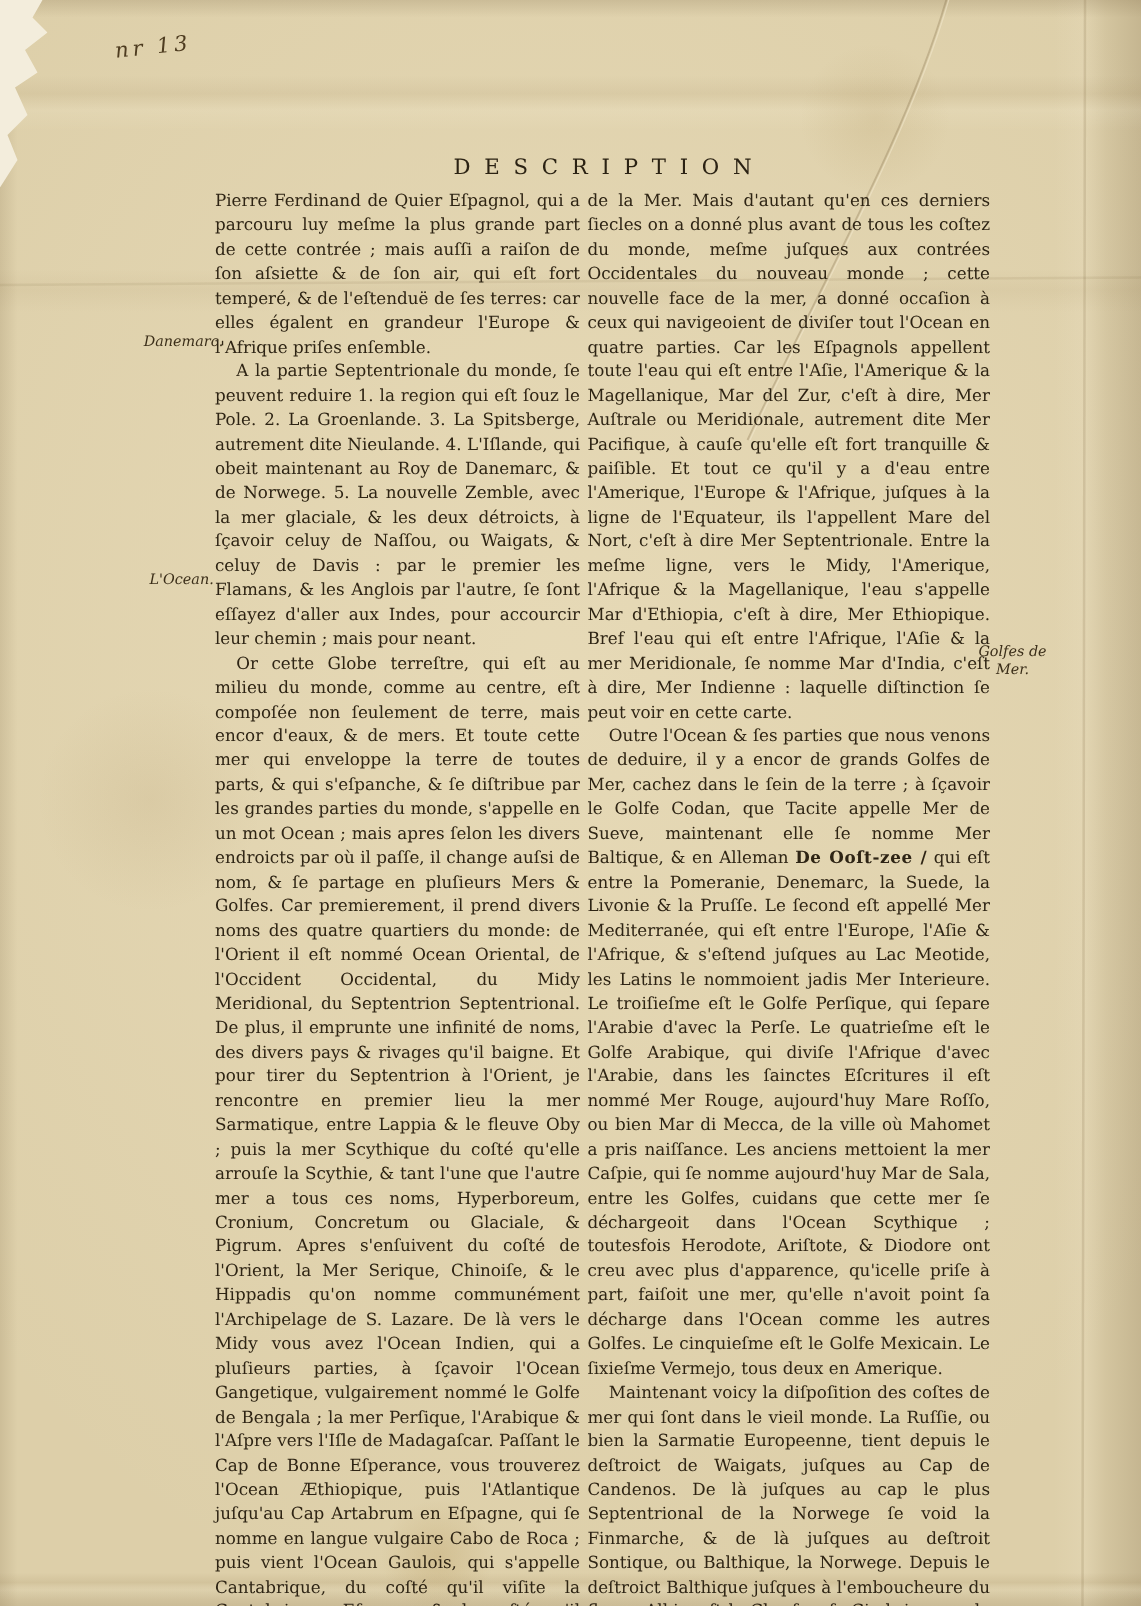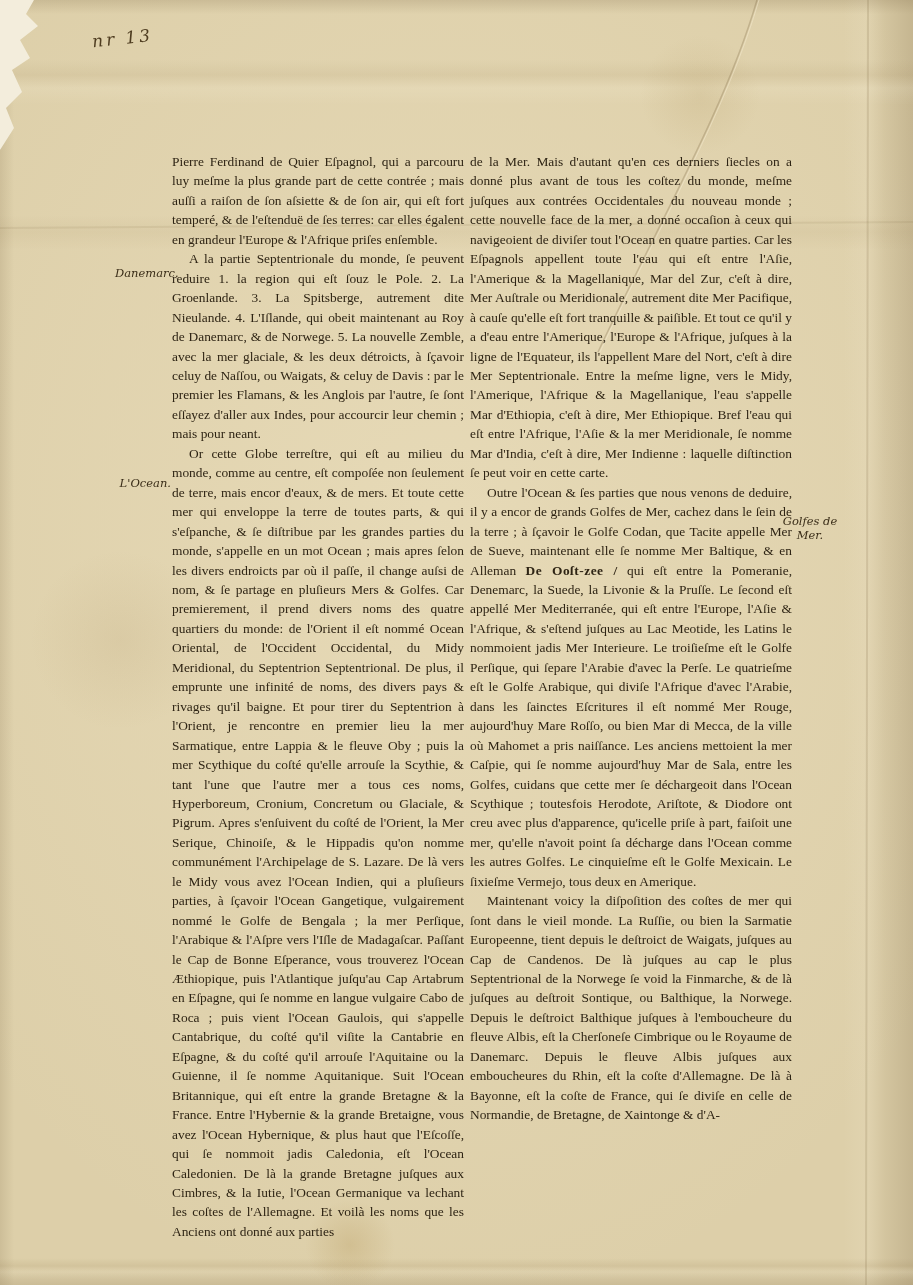--- a/index.html
+++ b/index.html
@@ -38,48 +38,49 @@
     font-family:"DejaVu Serif",serif;font-size:17px;color:#2b2213;
     letter-spacing:11px;text-indent:11px;
   }
   .col{
     position:absolute;top:152px;
     font-family:"DejaVu Serif",serif;font-size:13.4px;line-height:19.45px;
     color:#2e2414;text-align:justify;
   }
   .col-left{left:172px;width:292px;}
   .col-right{left:470px;width:322px;}
-  .col p{margin:0;padding:0;font-family:Liberation Serif, serif;}
+  .col p{margin:0;padding:0;}
   .indent{text-indent:17px;}
   .blackletter{font-weight:700;letter-spacing:0.5px;margin-top:24px;}
   .margin-note{
     position:absolute;
     font-family:"DejaVu Serif",serif;font-style:italic;
     font-size:11.5px;line-height:14px;color:#3a2d18;
   }
   .note-arctique{left:115px;top:266px;width:56px;text-align:right;}
-  .note-ocean{left:112px;top:476px;width:59px;text-align:right;}
+  .note-ocean{left:112px;top:456px;width:59px;text-align:right;}
   .note-golfes{left:781px;top:514px;width:58px;text-align:center;}
 </style>
 </head>
 <body>
 
 <div class="page">
 
   <div class="tear"></div>
 
   <svg class="crease-svg" width="913" height="1285" viewBox="0 0 913 1285">
     <path d="M757,0 C725,110 655,230 598,352" fill="none" stroke="rgba(120,98,62,0.28)" stroke-width="1.5"></path>
     <path d="M759,0 C727,110 657,230 600,352" fill="none" stroke="rgba(245,236,210,0.5)" stroke-width="1"></path>
     <path d="M868,0 L866,1285" fill="none" stroke="rgba(120,98,62,0.18)" stroke-width="2"></path>
     <path d="M0,228 L913,222" fill="none" stroke="rgba(120,98,62,0.10)" stroke-width="2"></path>
   </svg>
 
   <div class="handwritten">nr 13</div>
 
+  <div class="header">DESCRIPTION</div>
 
   <div class="margin-note note-arctique">Danemarc.</div>
   <div class="margin-note note-ocean">L'Ocean.</div>
   <div class="margin-note note-golfes">Golfes de Mer.</div>
 
   <div class="col col-left">
     <p>Pierre Ferdinand de Quier Eſpagnol, qui a parcouru luy meſme la plus grande part de cette contrée ; mais auſſi a raiſon de ſon aſsiette &amp; de ſon air, qui eſt fort temperé, &amp; de l'eſtenduë de ſes terres: car elles égalent en grandeur l'Europe &amp; l'Afrique priſes enſemble.</p>
     <p class="indent">A la partie Septentrionale du monde, ſe peuvent reduire 1. la region qui eſt ſouz le Pole. 2. La Groenlande. 3. La Spitsberge, autrement dite Nieulande. 4. L'Iſlande, qui obeit maintenant au Roy de Danemarc, &amp; de Norwege. 5. La nouvelle Zemble, avec la mer glaciale, &amp; les deux détroicts, à ſçavoir celuy de Naſſou, ou Waigats, &amp; celuy de Davis : par le premier les Flamans, &amp; les Anglois par l'autre, ſe ſont eſſayez d'aller aux Indes, pour accourcir leur chemin ; mais pour neant.</p>
     <p class="indent">Or cette Globe terreſtre, qui eſt au milieu du monde, comme au centre, eſt compoſée non ſeulement de terre, mais encor d'eaux, &amp; de mers. Et toute cette mer qui enveloppe la terre de toutes parts, &amp; qui s'eſpanche, &amp; ſe diſtribue par les grandes parties du monde, s'appelle en un mot Ocean ; mais apres ſelon les divers endroicts par où il paſſe, il change auſsi de nom, &amp; ſe partage en pluſieurs Mers &amp; Golfes. Car premierement, il prend divers noms des quatre quartiers du monde: de l'Orient il eſt nommé Ocean Oriental, de l'Occident Occidental, du Midy Meridional, du Septentrion Septentrional. De plus, il emprunte une infinité de noms, des divers pays &amp; rivages qu'il baigne. Et pour tirer du Septentrion à l'Orient, je rencontre en premier lieu la mer Sarmatique, entre Lappia &amp; le fleuve Oby ; puis la mer Scythique du coſté qu'elle arrouſe la Scythie, &amp; tant l'une que l'autre mer a tous ces noms, Hyperboreum, Cronium, Concretum ou Glaciale, &amp; Pigrum. Apres s'enſuivent du coſté de l'Orient, la Mer Serique, Chinoiſe, &amp; le Hippadis qu'on nomme communément l'Archipelage de S. Lazare. De là vers le Midy vous avez l'Ocean Indien, qui a pluſieurs parties, à ſçavoir l'Ocean Gangetique, vulgairement nommé le Golfe de Bengala ; la mer Perſique, l'Arabique &amp; l'Aſpre vers l'Iſle de Madagaſcar. Paſſant le Cap de Bonne Eſperance, vous trouverez l'Ocean Æthiopique, puis l'Atlantique juſqu'au Cap Artabrum en Eſpagne, qui ſe nomme en langue vulgaire Cabo de Roca ; puis vient l'Ocean Gaulois, qui s'appelle Cantabrique, du coſté qu'il viſite la Cantabrie en Eſpagne, &amp; du coſté qu'il arrouſe l'Aquitaine ou la Guienne, il ſe nomme Aquitanique. Suit l'Ocean Britannique, qui eſt entre la grande Bretagne &amp; la France. Entre l'Hybernie &amp; la grande Bretaigne, vous avez l'Ocean Hybernique, &amp; plus haut que l'Eſcoſſe, qui ſe nommoit jadis Caledonia, eſt l'Ocean Caledonien. De là la grande Bretagne juſques aux Cimbres, &amp; la Iutie, l'Ocean Germanique va lechant les coſtes de l'Allemagne. Et voilà les noms que les Anciens ont donné aux parties</p>
   </div>

